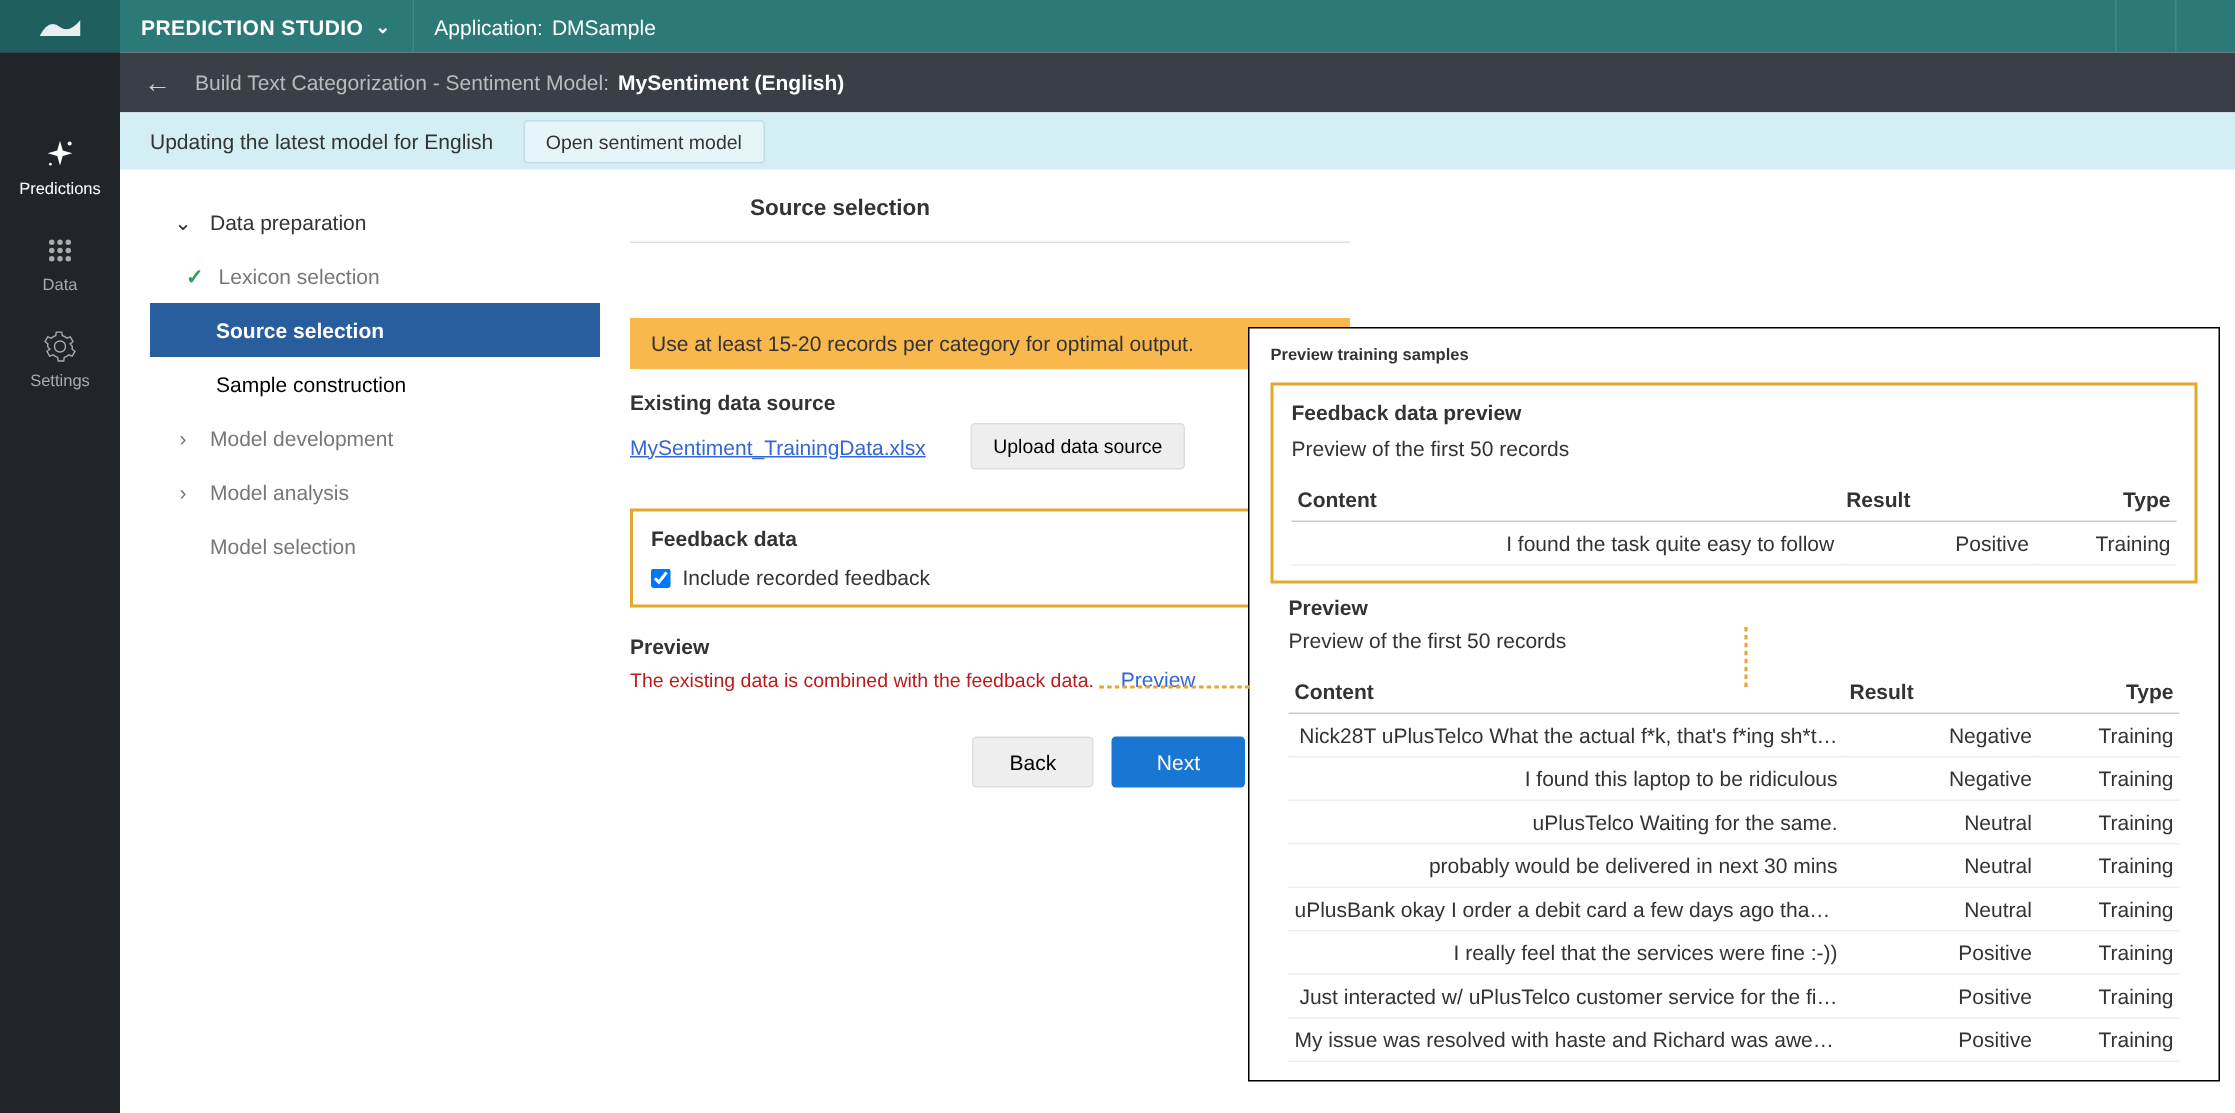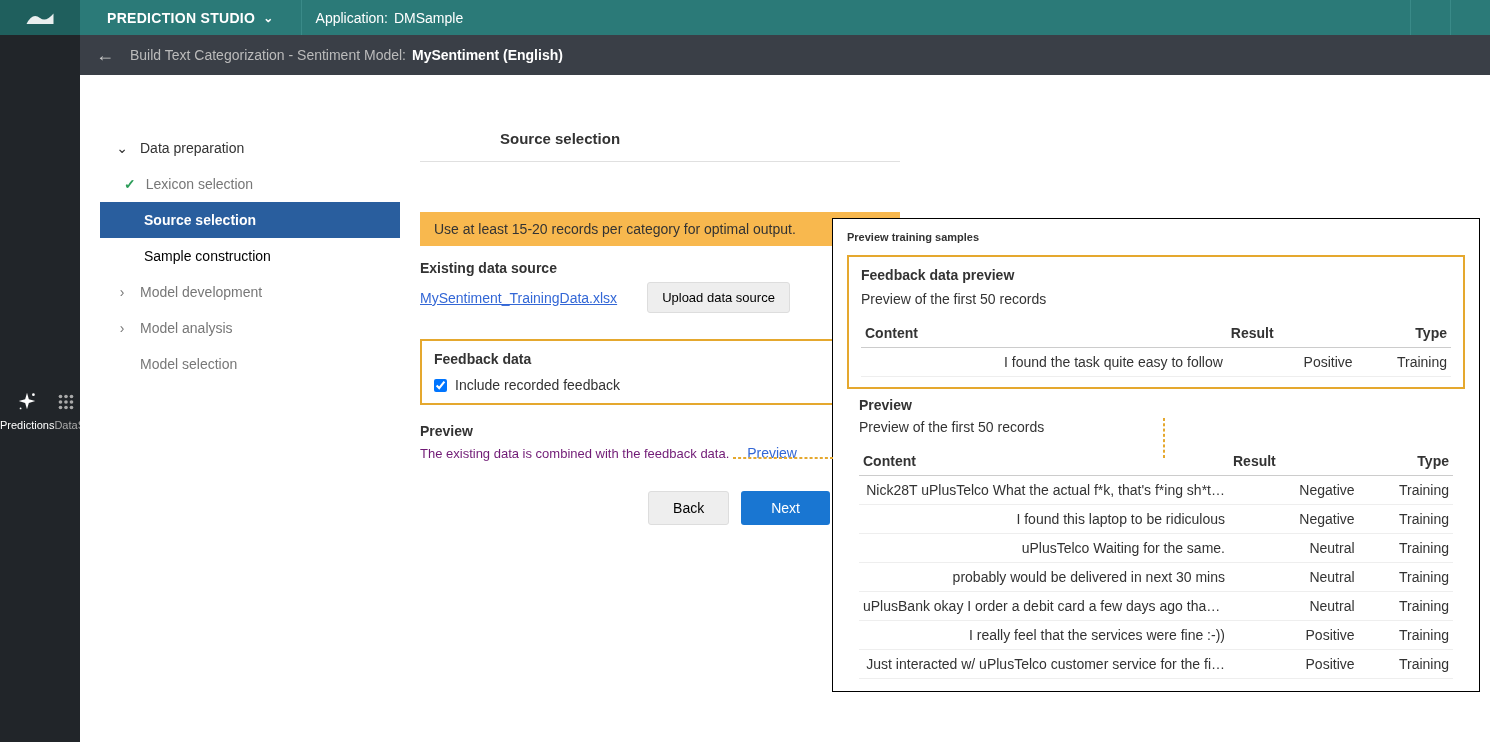--- a/index.html
+++ b/index.html
@@ -2,36 +2,36 @@
 <html><head>
 <meta charset="utf-8">
 <style>
 * { box-sizing: border-box; margin: 0; padding: 0; }
 body { font-family: -apple-system, BlinkMacSystemFont, "Segoe UI", Arial, sans-serif; font-size: 14px; color: #333; background: #fff; width: 1490px; height: 742px; overflow: hidden; position: relative; }
 
 
 .top-bar { height: 35px; background: #2b7a78; display: flex; align-items: center; color: #fff; }
 .logo { width: 80px; height: 35px; background: #1f5f5d; display: flex; align-items: center; justify-content: center; }
 .logo svg { width: 30px; height: 18px; fill: #fff; }
-.app-title-section { display: flex; align-items: center; padding: 0 27px; height: 100%; border-right: 1px solid #3a8a88; font-weight: 600; font-size: 14px; letter-spacing: 0.3px; }
+.app-title-section { display: flex; align-items: center; padding: 0 14px; height: 100%; border-right: 1px solid #3a8a88; font-weight: 600; font-size: 14px; letter-spacing: 0.3px; }
 .app-title-section .chevron { margin-left: 8px; font-size: 12px; }
 .app-name-section { display: flex; align-items: center; padding: 0 14px; font-size: 14px; }
 .app-name-label { margin-right: 6px; }
 .top-bar-right { margin-left: auto; display: flex; height: 100%; }
 .top-bar-btn { width: 40px; border-left: 1px solid #3a8a88; }
 
 
 .sub-bar { height: 40px; background: #3a3f47; display: flex; align-items: center; color: #e0e0e0; padding-left: 0; }
 .sub-bar-spacer { width: 80px; height: 100%; }
 .back-btn { width: 50px; height: 100%; display: flex; align-items: center; justify-content: center; color: #ccc; font-size: 18px; cursor: pointer; }
 .breadcrumb-text { font-size: 14px; color: #bbb; }
 .breadcrumb-strong { color: #fff; font-weight: 600; margin-left: 6px; }
 
 
-.sidebar { position: absolute; left: 0; top: 35px; width: 80px; height: calc(100% - 35px); background: #212529; display: flex; flex-direction: row; align-items: center; padding-top: 45px; }
+.sidebar { position: absolute; left: 0; top: 35px; width: 80px; height: calc(100% - 35px); background: #212529; display: flex; flex-direction: column; align-items: center; padding-top: 45px; }
 .sidebar-item { width: 100%; display: flex; flex-direction: column; align-items: center; padding: 12px 0; color: #aaa; cursor: pointer; font-size: 11px; }
 .sidebar-item.active { color: #fff; }
 .sidebar-icon { width: 22px; height: 22px; margin-bottom: 6px; display: flex; align-items: center; justify-content: center; }
 .sidebar-icon svg { fill: currentColor; width: 100%; height: 100%; }
 
 
 .content { position: absolute; left: 80px; top: 75px; right: 0; bottom: 0; background: #fff; }
 
 
 .info-banner { background: #d4eef5; height: 38px; display: flex; align-items: center; padding: 0 20px; font-size: 14px; }
@@ -60,21 +60,21 @@
 .data-link { color: #3367d6; font-size: 14px; cursor: pointer; text-decoration: underline; }
 .upload-btn { background: #eee; border: 1px solid #ddd; padding: 7px 14px; border-radius: 3px; font-size: 13px; cursor: pointer; }
 
 .feedback-box { border: 2px solid #e5a82e; margin-top: 26px; padding: 10px 12px; }
 .feedback-title { font-size: 14px; font-weight: 700; margin-bottom: 10px; }
 .feedback-check { display: flex; align-items: center; font-size: 14px; }
 .feedback-check input { margin-right: 8px; }
 
 .preview-section { margin-top: 18px; }
 .preview-title { font-size: 14px; font-weight: 700; margin-bottom: 6px; }
-.preview-desc { font-size: 13px; color: #701a75; display: inline; }
+.preview-desc { font-size: 13px; color: #b91c1c; display: inline; }
 .preview-link { color: #3367d6; font-size: 14px; cursor: pointer; margin-left: 14px; }
 
 .nav-btns { display: flex; gap: 12px; margin-top: 30px; justify-content: flex-end; padding-right: 70px; }
 .btn-back { background: #eee; border: 1px solid #ddd; padding: 8px 24px; border-radius: 3px; font-size: 14px; cursor: pointer; }
 .btn-next { background: #1976d2; color: #fff; border: none; padding: 8px 30px; border-radius: 3px; font-size: 14px; cursor: pointer; }
 
 
 .preview-panel { position: absolute; right: 10px; top: 218px; width: 648px; background: #fff; border: 1px solid #000; padding: 12px 14px; }
 .preview-panel-title { font-size: 11px; font-weight: 700; margin-bottom: 12px; }
 .preview-subbox { border: 2px solid #e5a82e; padding: 10px 12px; margin-bottom: 0; }
@@ -158,20 +158,26 @@
   <div class="sub-bar-spacer"></div>
   <div class="back-btn">
     <span>←</span>
   </div>
   <span class="breadcrumb-text">Build Text Categorization - Sentiment Model:</span>
   <span class="breadcrumb-strong">MySentiment  (English)</span>
 </div>
 
 <div class="content">
 
+  <div class="info-banner">
+    <span class="info-banner-text">
+      <span>Updating the latest model for </span><span>English</span>
+    </span>
+    <button class="open-model-btn">Open sentiment model</button>
+  </div>
 
   <div class="steps-nav">
     <div class="step-group">
       <span class="step-group-icon">⌄</span>
       <span>Data preparation</span>
     </div>
     <div class="step-sub done">
       <span class="check">✓</span>
       <span>Lexicon selection</span>
     </div>
@@ -291,19 +297,24 @@
           <tr>
             <td class="col-content">I really feel that the services were fine :-))</td>
             <td class="col-result">Positive</td>
             <td class="col-type">Training</td>
           </tr>
           <tr>
             <td class="col-content">Just interacted w/ uPlusTelco customer service for the fi…</td>
             <td class="col-result">Positive</td>
             <td class="col-type">Training</td>
           </tr>
+          <tr>
+            <td class="col-content">My issue was resolved with haste and Richard was awes…</td>
+            <td class="col-result">Positive</td>
+            <td class="col-type">Training</td>
+          </tr>
         </tbody>
     </table>
   </div>
 </div>
 
 <div class="connector" style="left:733px; top:457px; width:100px; height:0;"></div>
 <div class="connector" style="left:1163px; top:418px; width:0; height:40px;"></div>
 
 </body></html>

